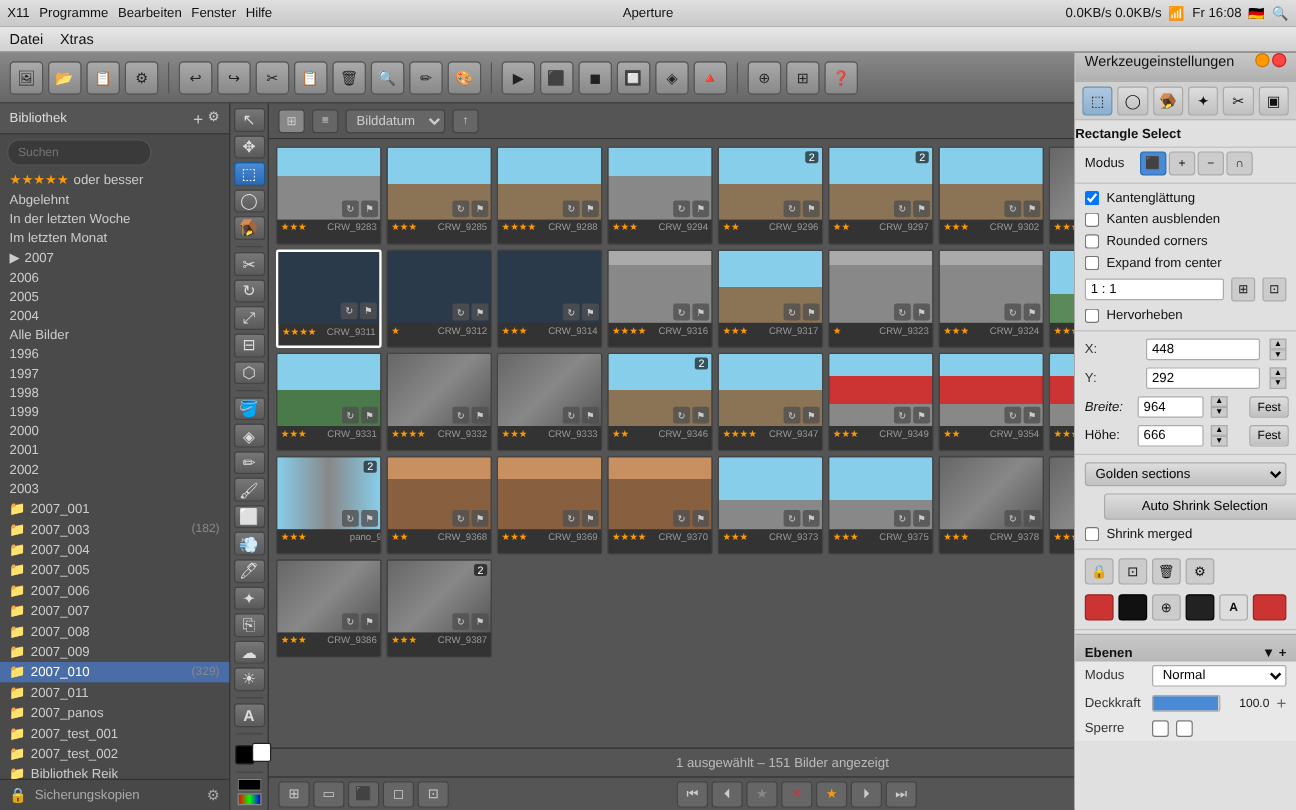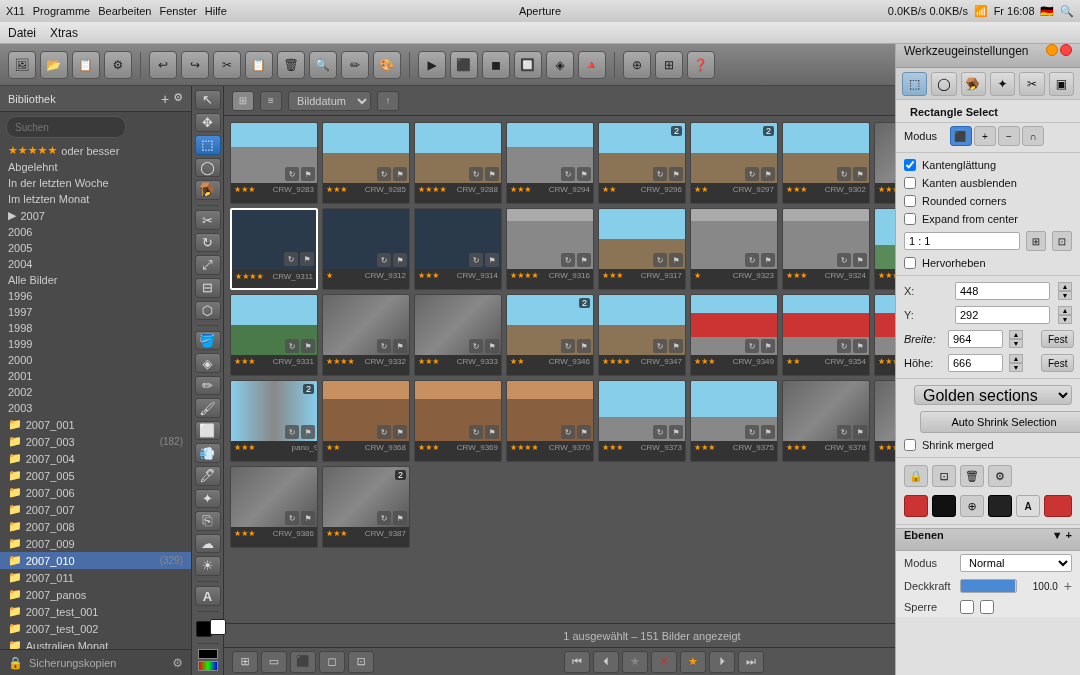--- a/index.html
+++ b/index.html
@@ -308,21 +308,21 @@
       border-radius: 3px;
       display: flex; align-items: center; justify-content: center;
       font-size: 12px;
       cursor: pointer;
     }
     .tool-icon-btn.active {
       background: linear-gradient(to bottom, #b0c8e0, #8ab0d0);
       border-color: #6a90b0;
     }
     .tool-mode-row {
-      padding: 6px 14px 4px;
+      padding: 6px 0 4px;
       display: flex;
       align-items: center;
       gap: 6px;
       font-size: 11px;
       font-weight: 600;
       border-bottom: 1px solid #c0c0c0;
     }
     .mode-btn {
       width: 22px; height: 20px;
       border: 1px solid #aaa;
@@ -411,23 +411,22 @@
       display: flex;
       align-items: center;
       gap: 4px;
     }
     .tool-dropdown {
       flex: 1;
       height: 20px;
       border: 1px solid #aaa;
       border-radius: 3px;
       background: linear-gradient(to bottom, #ddd, #c0c0c0);
-      font-size: 16px;
+      font-size: 11px;
       padding: 0 4px;
-      margin-left: 10px;
     }
     .tool-action-btn {
       height: 22px;
       margin: 3px 24px;
       background: linear-gradient(to bottom, #ddd, #c0c0c0);
       border: 1px solid #aaa;
       border-radius: 3px;
       font-size: 11px;
       cursor: pointer;
       width: calc(100% - 16px);
@@ -450,21 +449,21 @@
 
     
     .layers-panel {
       background: #e8e8e8;
       border-top: 1px solid #aaa;
     }
     .layers-title {
       height: 22px;
       background: linear-gradient(to bottom, #c8c8c8, #b8b8b8);
       display: flex;
-      align-items: flex-start;
+      align-items: flex-end;
       justify-content: space-between;
       padding: 0 8px;
       font-size: 11px;
       font-weight: 600;
       border-bottom: 1px solid #aaa;
     }
     .layer-row {
       padding: 3px 8px;
       display: flex;
       align-items: center;
@@ -712,21 +711,21 @@
       <div class="sidebar-item">
         <span class="folder-icon">📁</span>
         <span>2007_test_001</span>
       </div>
       <div class="sidebar-item">
         <span class="folder-icon">📁</span>
         <span>2007_test_002</span>
       </div>
       <div class="sidebar-item">
         <span class="folder-icon">📁</span>
-        <span>Australien Monat</span>
+        <span>Bibliothek Reik</span>
       </div>
 
     </div>
 
     <div style="height:26px;background:#484848;border-top:1px solid #333;display:flex;align-items:center;padding:0 8px;gap:6px;">
       <div style="cursor:pointer;font-size:12px;color:#aaa;">🔒</div>
       <div style="font-size:11px;color:#aaa;">Sicherungskopien</div>
       <div style="margin-left:auto;cursor:pointer;font-size:12px;color:#aaa;">⚙</div>
     </div>
   </div>

